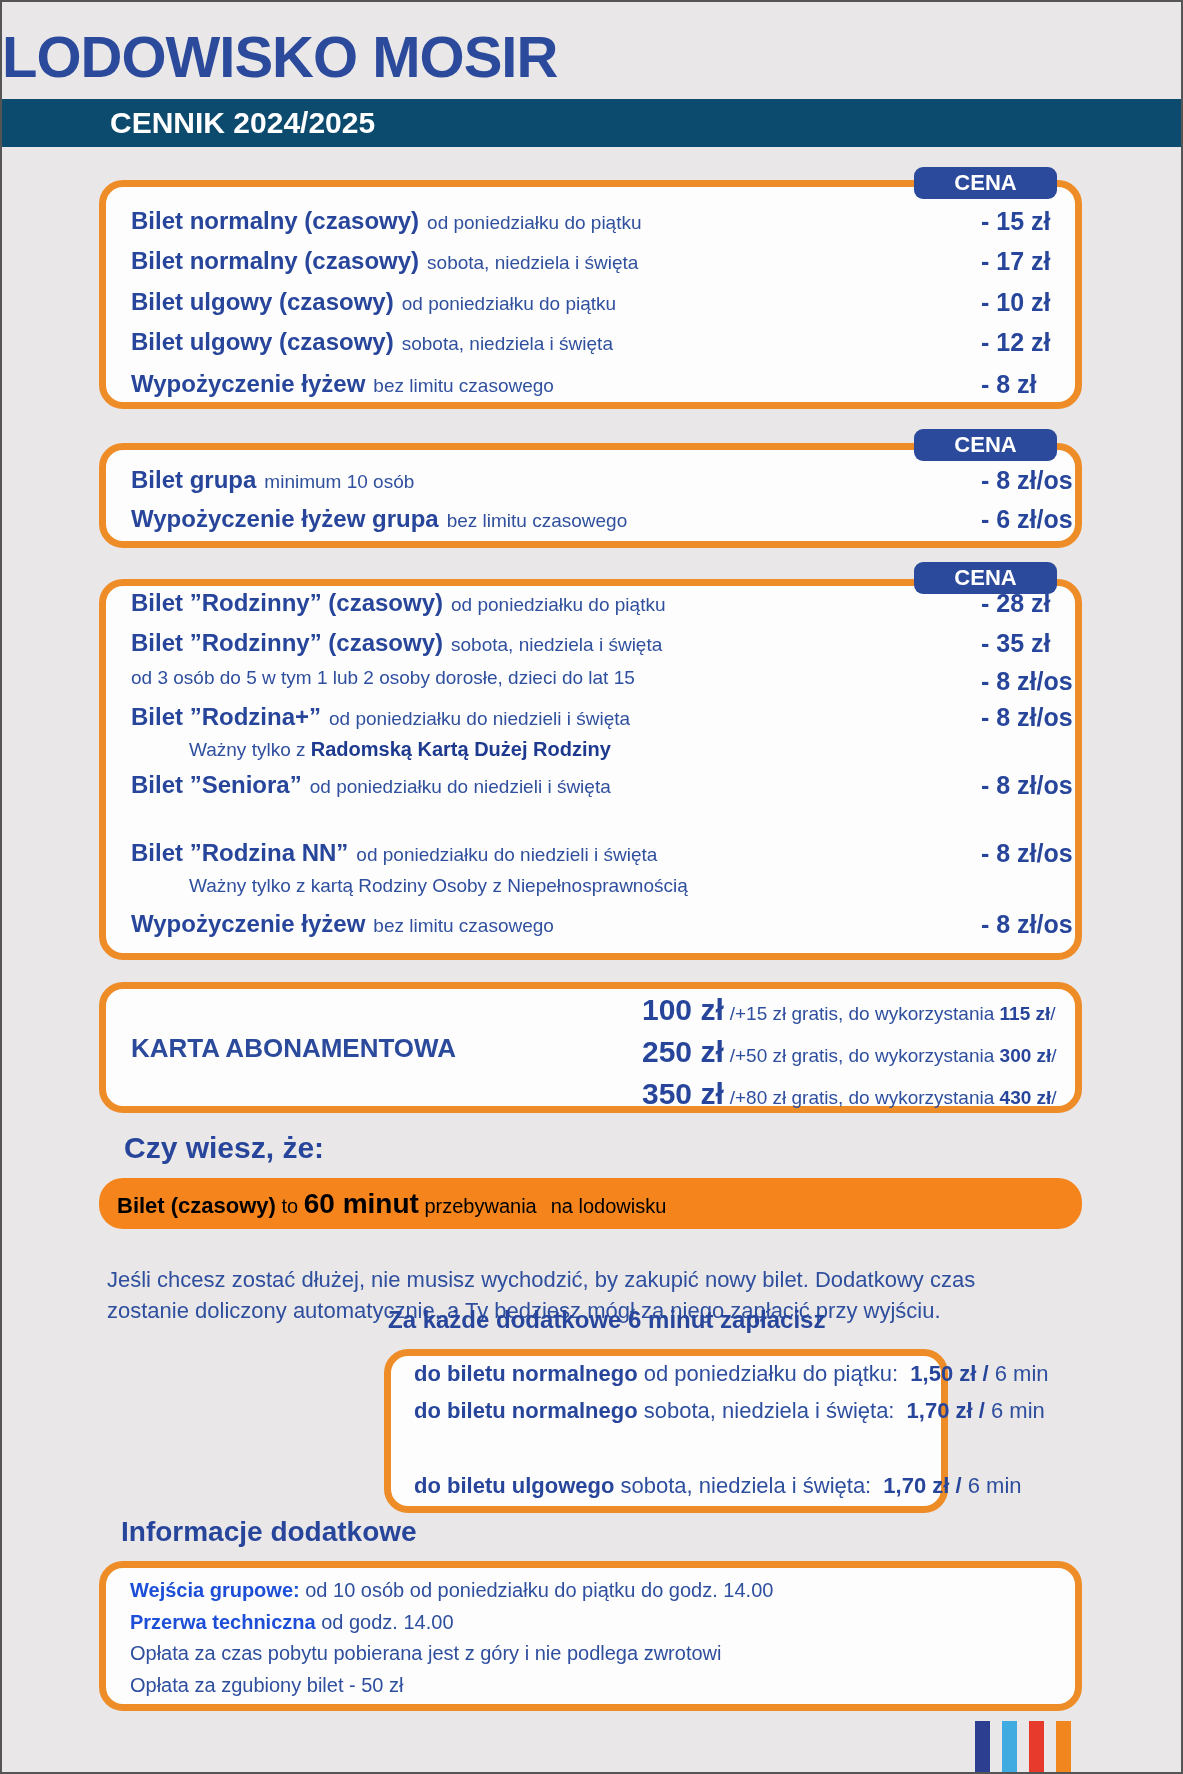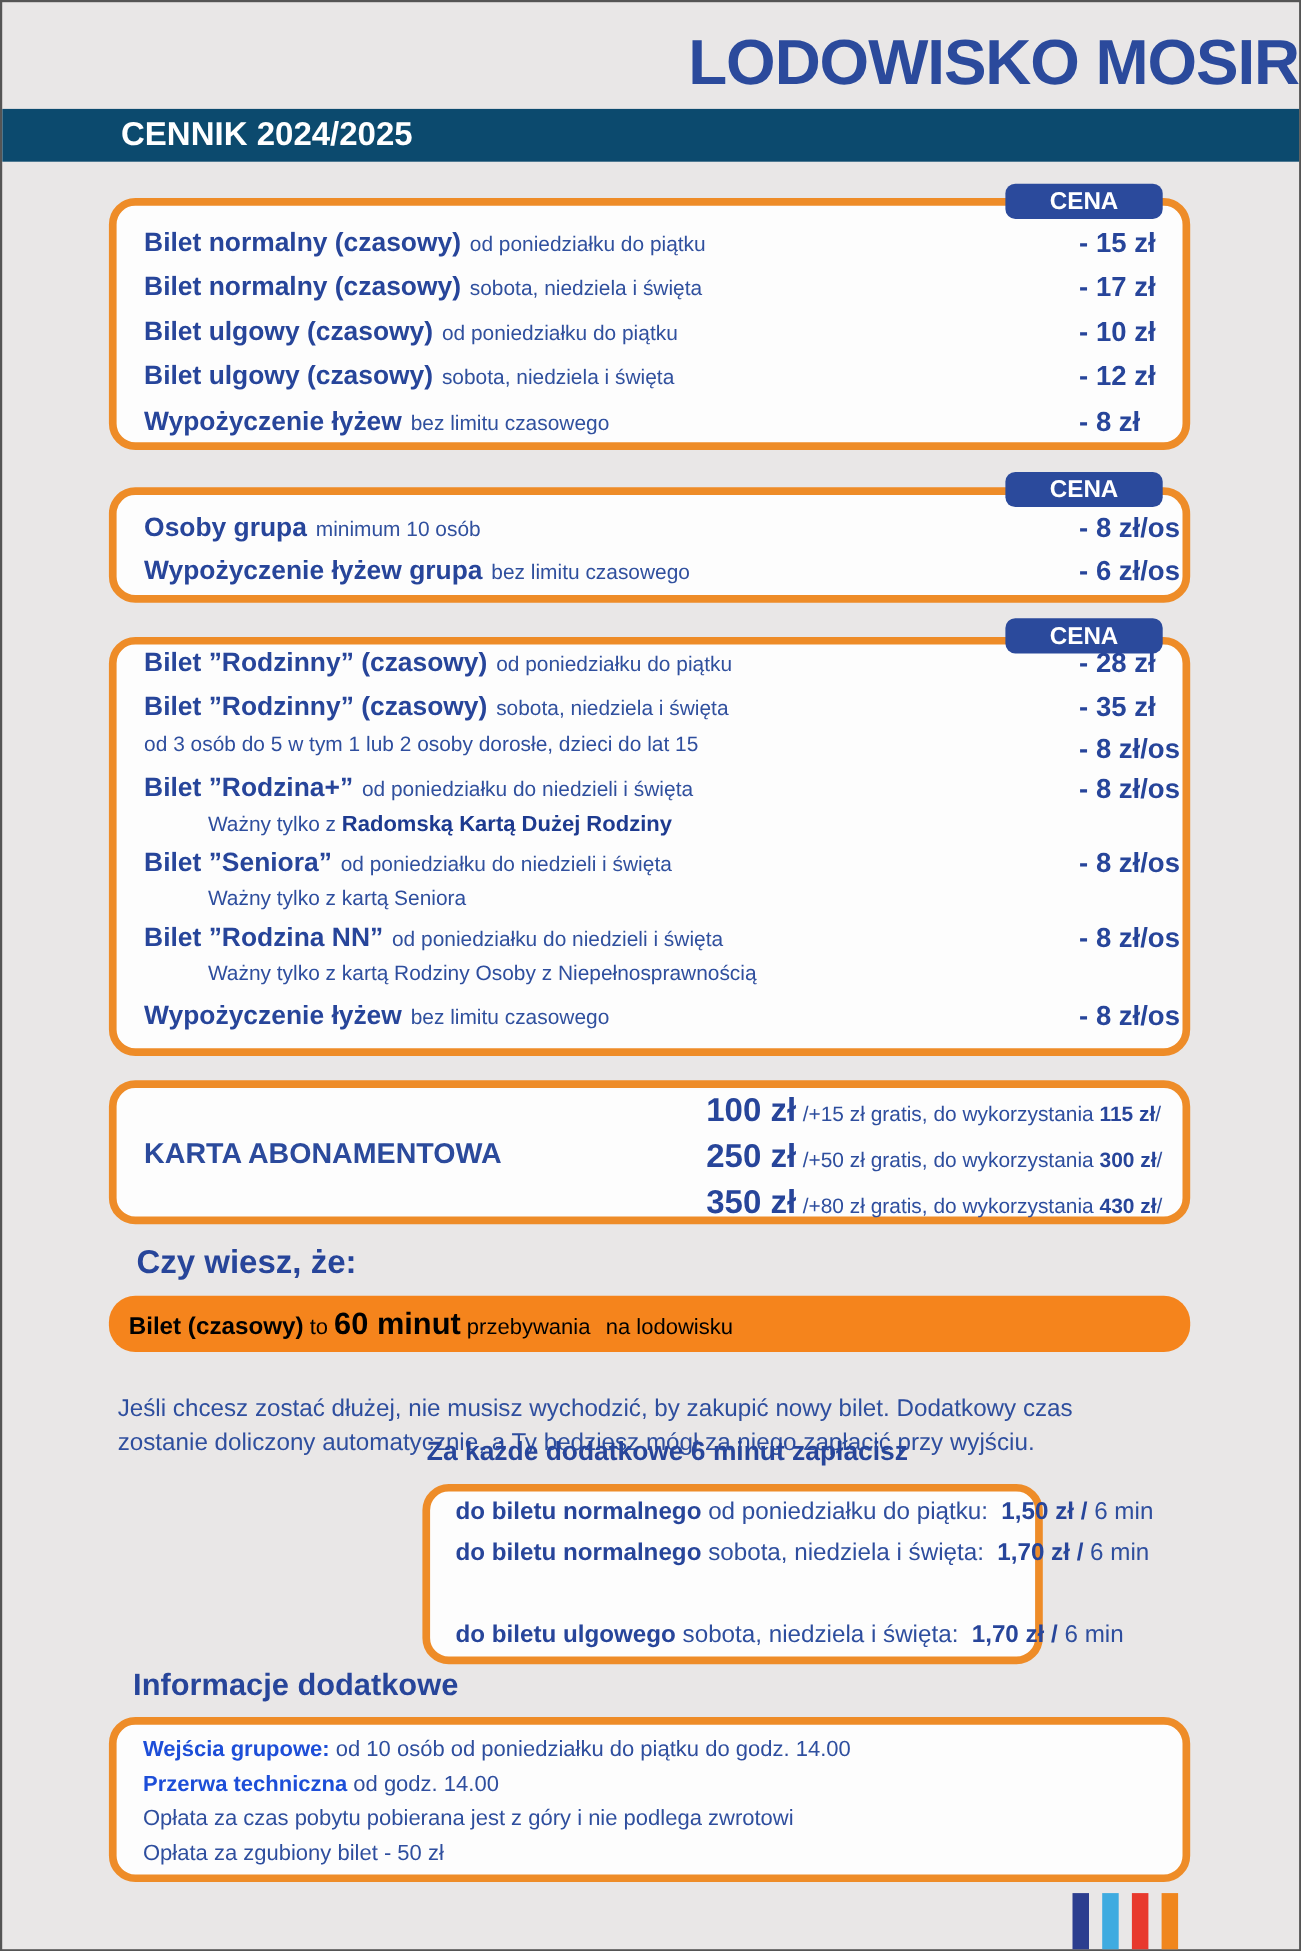--- a/index.html
+++ b/index.html
@@ -5,21 +5,21 @@
   html,body{margin:0;padding:0;background:#cfcfcf;}
   .page{
     position:relative; width:1183px; height:1774px;
     background:#E9E7E7; border:2px solid #555; box-sizing:border-box;
     font-family:"Liberation Sans", sans-serif; overflow:hidden;
     margin:0 auto;
   }
   
   .title{
     position:absolute; top:24px; left:0; width:100%;
-    text-align:right; font-size:58px; line-height:62px; font-weight:bold;
+    text-align:left; font-size:58px; line-height:62px; font-weight:bold;
     color:#2B4A9C; letter-spacing:-1px; margin:0;
   }
   .band{
     position:absolute; top:97px; left:0; width:100%; height:48px;
     background:#0c4a6e;
   }
   .band .band-text{
     position:absolute; left:108px; top:0; line-height:48px;
     color:#fff; font-size:30px; font-weight:bold; letter-spacing:0px;
   }
@@ -105,21 +105,21 @@
     </div>
     <div class="row" style="top:183px">
       <span class="rl rt">Wypożyczenie łyżew</span><span class="rs">bez limitu czasowego</span>
       <span class="rp">- 8 zł</span>
     </div>
   </div>
 
   <div class="badge" style="top:427px">CENA</div>
   <div class="obox" style="top:441px;height:105px">
     <div class="row" style="top:16px">
-      <span class="rl rt">Osoby grupa</span><span class="rs">minimum 10 osób</span>
+      <span class="rl rt">Bilet grupa</span><span class="rs">minimum 10 osób</span>
       <span class="rp">- 8 zł/os</span>
     </div>
     <div class="row" style="top:55px">
       <span class="rl rt">Wypożyczenie łyżew grupa</span><span class="rs">bez limitu czasowego</span>
       <span class="rp">- 6 zł/os</span>
     </div>
   </div>
 
   <div class="badge" style="top:560px">CENA</div>
   <div class="obox" style="top:577px;height:381px">
@@ -139,23 +139,20 @@
       <span class="rl rt">Bilet ”Rodzina+”</span><span class="rs">od poniedziałku do niedzieli i święta</span>
       <span class="rp">- 8 zł/os</span>
     </div>
     <div class="row" style="top:152px">
       <span class="rinfo"><span>Ważny tylko z </span><span class="ib">Radomską Kartą Dużej Rodziny</span></span>
     </div>
     <div class="row" style="top:185px">
       <span class="rl rt">Bilet ”Seniora”</span><span class="rs">od poniedziałku do niedzieli i święta</span>
       <span class="rp">- 8 zł/os</span>
     </div>
-    <div class="row" style="top:221px">
-      <span class="rinfo">Ważny tylko z kartą Seniora</span>
-    </div>
     <div class="row" style="top:253px">
       <span class="rl rt">Bilet ”Rodzina NN”</span><span class="rs">od poniedziałku do niedzieli i święta</span>
       <span class="rp">- 8 zł/os</span>
     </div>
     <div class="row" style="top:289px">
       <span class="rinfo">Ważny tylko z kartą Rodziny Osoby z Niepełnosprawnością</span>
     </div>
     <div class="row" style="top:324px">
       <span class="rl rt">Wypożyczenie łyżew</span><span class="rs">bez limitu czasowego</span>
       <span class="rp">- 8 zł/os</span>

